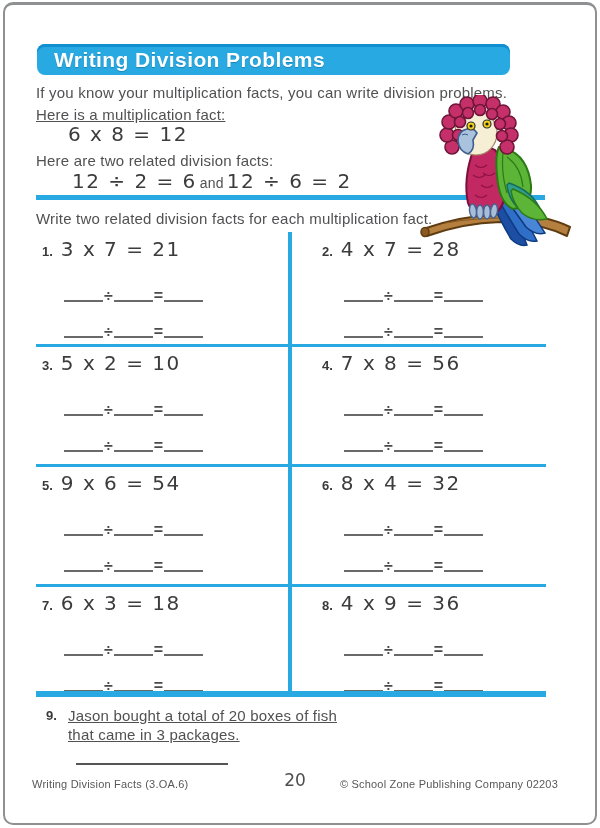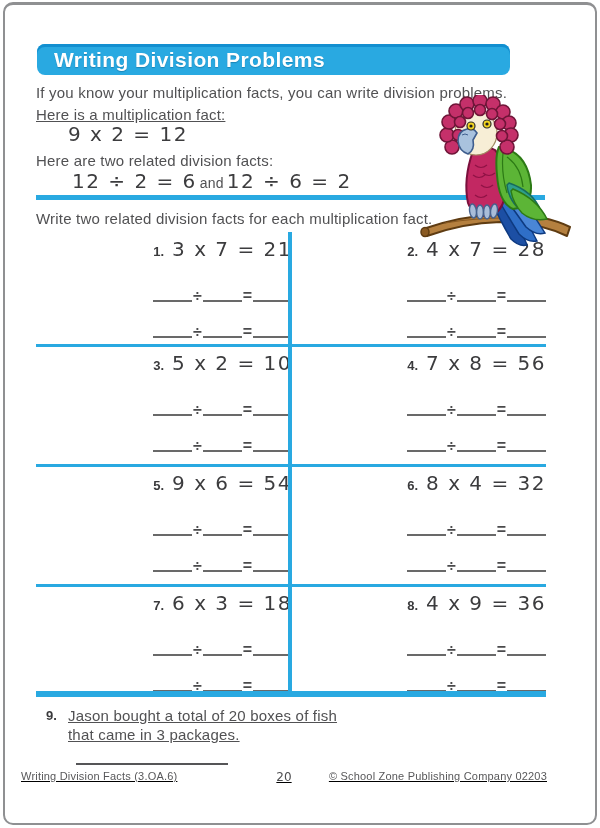--- a/index.html
+++ b/index.html
@@ -100,21 +100,21 @@
   .grid .hline.h3 { top: 352px; }
   .grid .hline.hbottom { top: 459px; height: 6px; }
 
   .cells {
     position: absolute; left: 0; top: 0;
     width: 510px; height: 459px;
     display: grid;
     grid-template-columns: 256px 254px;
     grid-template-rows: 114px 120px 120px 105px;
   }
-  .cell { padding: 5px 0 0 6px; text-align: right; }
+  .cell { padding: 5px 0 0 6px; }
   .cell.right { padding-left: 14px; margin-left: 16px; }
   .fact-row { white-space: nowrap; }
   .prob-num {
     font-size: 13px;
     font-weight: bold;
     color: #3a3a3c;
     margin-right: 8px;
   }
   .fact { font-size: 20px; }
   .blank-row { margin-left: 22px; white-space: nowrap; }
@@ -143,44 +143,43 @@
   .answer-blank {
     display: inline-block;
     width: 152px; height: 13px;
     border-bottom: 2px solid #555557;
     margin-left: 8px;
   }
 
   
   .footer {
     position: absolute;
-    left: 21px; top: 770px;
+    left: 32px; top: 770px;
     width: 526px;
     display: flex;
-    align-items: flex-start;
+    align-items: flex-end;
     z-index: 2;
-    text-decoration: underline;
   }
   .footer .f-left  { flex: 1; font-size: 11px; color: #58585a; letter-spacing: .2px; }
-  .footer .f-page  { font-size: 12px; color: #4e4e50; font-family: "DejaVu Sans", sans-serif; }
+  .footer .f-page  { font-size: 17px; color: #4e4e50; font-family: "DejaVu Sans", sans-serif; }
   .footer .f-right { flex: 1; text-align: right; font-size: 11px; color: #58585a; letter-spacing: .2px; }
 </style>
 </head>
 <body>
 
 <div class="page">
   <div class="page-border"></div>
 
   <div class="banner">
     <h1>Writing Division Problems</h1>
   </div>
 
   <div class="intro bodytext">If you know your multiplication facts, you can write division problems.</div>
   <div class="mult-label bodytext">Here is a multiplication fact:</div>
-  <div class="mult-fact mathtext">9 x 2 = 12</div>
+  <div class="mult-fact mathtext">6 x 8 = 12</div>
   <div class="div-label bodytext">Here are two related division facts:</div>
   <div class="div-facts mathtext"><span>12 ÷ 2 = 6</span><span class="conj">and</span><span>12 ÷ 6 = 2</span></div>
 
   <div class="divider-top"></div>
 
   <div class="parrot-wrap">
     <svg width="165" height="160" viewBox="0 0 165 160">
 
       <path d="M8,134 Q45,121 85,119 Q128,119 155,132 L152,141 Q125,128 85,127 Q48,128 12,141 Z" fill="#b5803f" stroke="#5f3c12" stroke-width="2" stroke-linejoin="round"></path>
       <ellipse cx="10" cy="137" rx="4" ry="4.5" fill="#8a5a22" stroke="#5f3c12" stroke-width="1.5"></ellipse>

